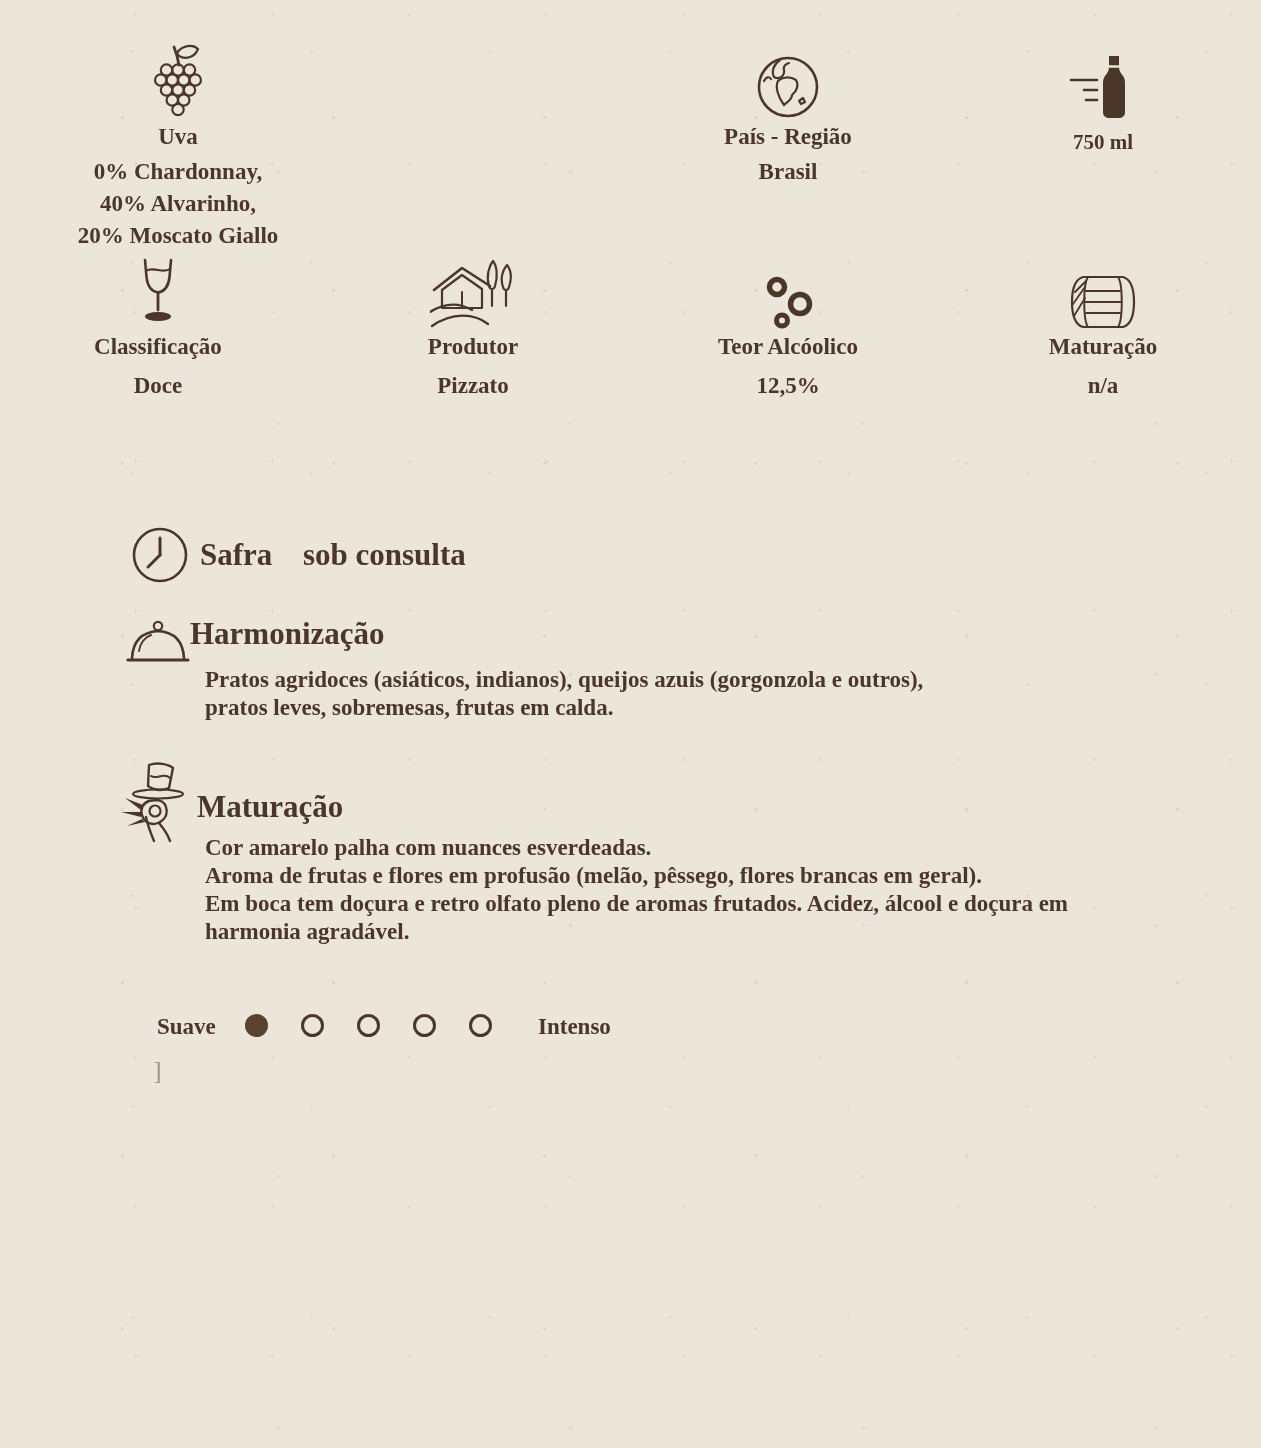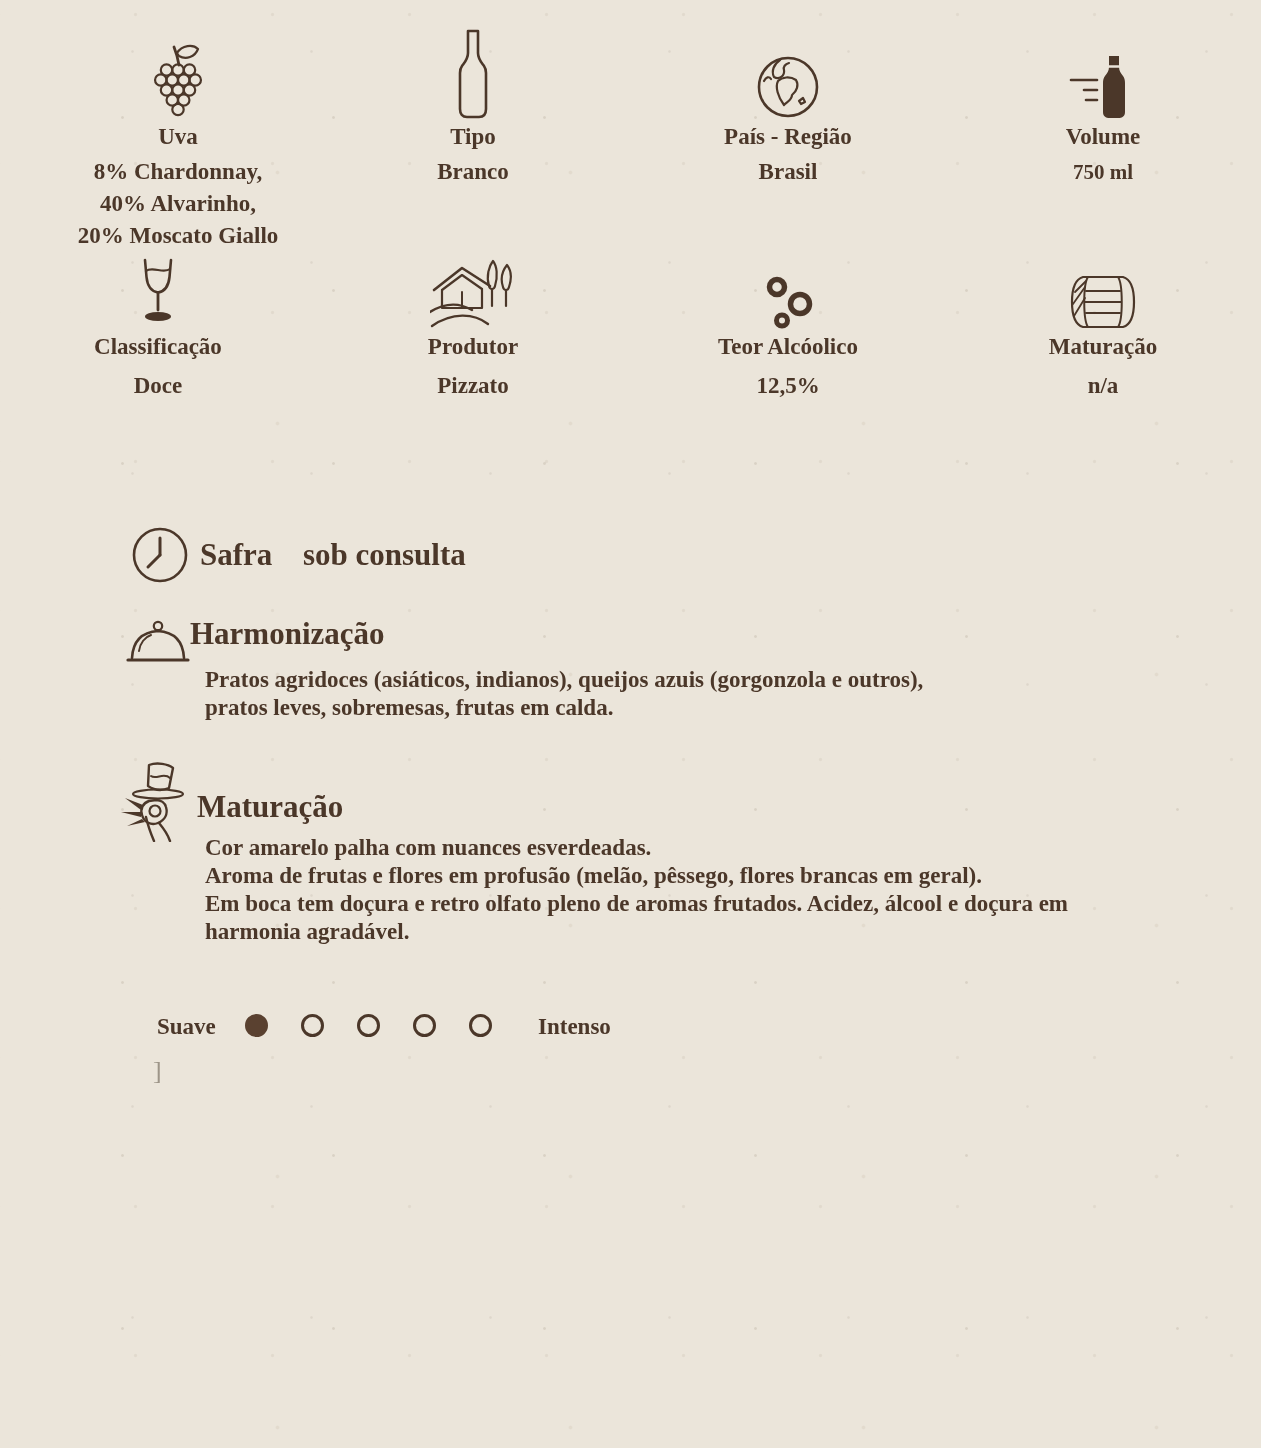--- a/index.html
+++ b/index.html
@@ -79,37 +79,26 @@
         <circle cx="15.5" cy="46" r="5.7"></circle>
           <circle cx="27" cy="46" r="5.7"></circle>
           <circle cx="38.5" cy="46" r="5.7"></circle>
         <circle cx="21.25" cy="56" r="5.7"></circle>
           <circle cx="32.75" cy="56" r="5.7"></circle>
         <circle cx="27" cy="65.5" r="5.7"></circle>
       </svg>
     </div>
     <div class="cell-label">Uva</div>
     <div class="cell-value">
-      <div>8% Chardonnay,</div>
+      <div>0% Chardonnay,</div>
       <div>40% Alvarinho,</div>
       <div>20% Moscato Giallo</div>
     </div>
   </div>
 
-  <div class="cell row1" style="left:315px; top:30px;">
-    <div class="icon-box">
-      <svg width="36" height="92" viewBox="0 0 36 92" fill="none" stroke="currentColor" stroke-width="2.6" stroke-linejoin="round">
-        <path d="M13,3 H23 V25 C23,31 26,34 29,38 C30.5,40 31,42 31,45 V81 C31,86 28.5,89 24,89 H12 C7.5,89 5,86 5,81 V45 C5,42 5.5,40 7,38 C10,34 13,31 13,25 Z"></path>
-      </svg>
-    </div>
-    <div class="cell-label">Tipo</div>
-    <div class="cell-value">
-      <div>Branco</div>
-    </div>
-  </div>
 
   <div class="cell row1" style="left:630px; top:30px;">
     <div class="icon-box">
       <svg width="64" height="66" viewBox="0 0 64 64" fill="none" stroke="currentColor" stroke-width="2.2" stroke-linecap="round" stroke-linejoin="round">
         <circle cx="32" cy="32" r="29" stroke-width="2.6"></circle>
         <path d="M24,5 C18,9 15,16 18,22 C23,25 29,21 28,15 C27,12 29,9 33,8"></path>
         <path d="M22,26 C19,32 22,42 28,50 C31,47 36,45 36,40 C41,36 43,30 40,25 C34,21 26,22 22,26 Z"></path>
         <path d="M43,46 l4,-3 l2,4 l-4,2 Z"></path>
         <path d="M8,26 C10,22 13,21 15,24"></path>
       </svg>
@@ -125,21 +114,20 @@
       <svg width="68" height="66" viewBox="0 0 68 66" stroke-linecap="round">
         <path fill="currentColor" d="M40,2 H50 V13 C50,17 52,19 54,22 C55.5,24 56,26 56,29 V58 C56,62 53.5,64 49,64 H41 C36.5,64 34,62 34,58 V29 C34,26 34.5,24 36,22 C38,19 40,17 40,13 Z"></path>
         <line x1="37" y1="12.5" x2="53" y2="12.5" stroke="var(--bg)" stroke-width="2.4"></line>
         <g stroke="currentColor" stroke-width="2.6">
           <line x1="2" y1="26" x2="28" y2="26"></line>
           <line x1="15" y1="36" x2="28" y2="36"></line>
           <line x1="17" y1="46" x2="28" y2="46"></line>
         </g>
       </svg>
     </div>
-    <div class="cell-label">Volume</div>
     <div class="cell-value small">
       <div>750 ml</div>
     </div>
   </div>
 
   <div class="cell row2" style="left:0; top:250px;">
     <div class="icon-box">
       <svg width="44" height="72" viewBox="0 0 44 72" fill="none" stroke="currentColor" stroke-width="2.6" stroke-linecap="round" stroke-linejoin="round">
         <path d="M9,2 L10.5,19 C11.5,29 16,33.5 22,34.5 C28,33.5 32.5,29 33.5,19 L35,2"></path>
         <path d="M10,13 C16,8 28,16 34,11" stroke-width="2.2"></path>

